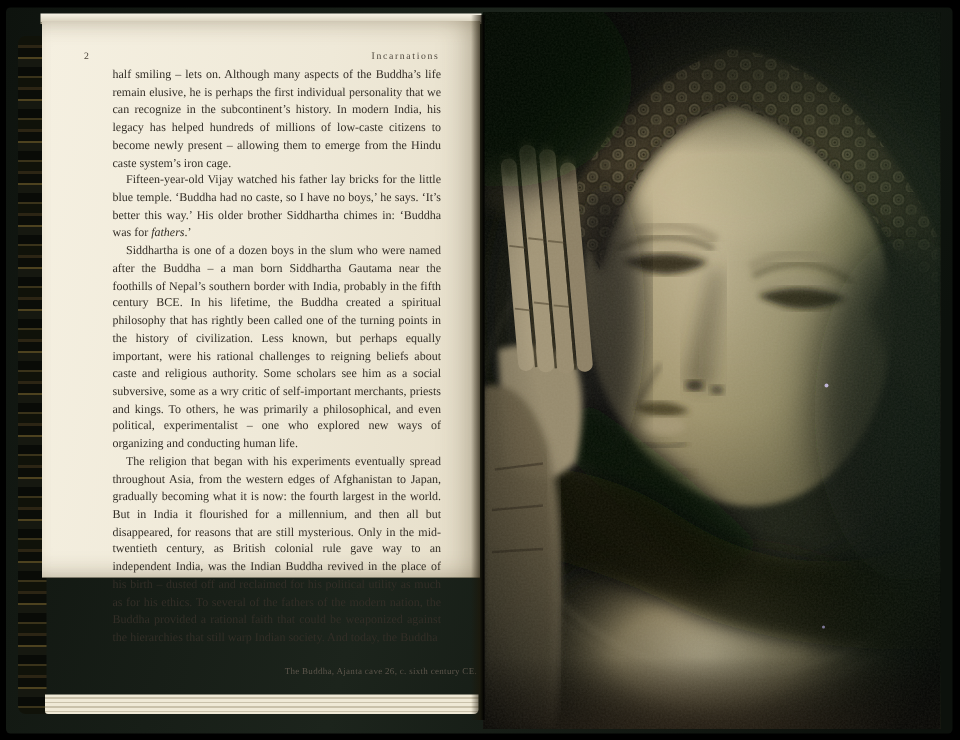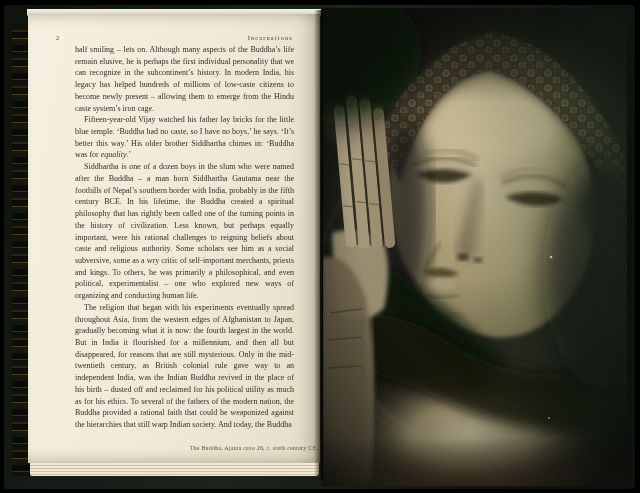--- a/index.html
+++ b/index.html
@@ -7,21 +7,21 @@
   .scene{position:absolute;inset:0;}
   .cover{position:absolute;left:4px;top:5px;width:631px;height:484px;border-radius:3px;
     background:linear-gradient(105deg,#0e130e,#1c241c 45%,#0c110c 90%);
     box-shadow:0 2px 8px rgba(0,0,0,.9);}
   .foreedge{position:absolute;left:12px;top:24px;width:19px;height:452px;border-radius:5px 0 0 5px;
     background:repeating-linear-gradient(to bottom,
       #101209 0 6px,#2c2514 6px 8px,#0b0d08 8px 14px,#4d421f 14px 15.5px,
       #161810 15.5px 21px,#090b07 21px 27px,#3a331a 27px 28px);}
   .page-top-edge{position:absolute;left:27px;top:9px;width:294px;height:6px;
     background:linear-gradient(#f7f3e6,#d6cfba);border-bottom:1px solid #a89f88;}
-  .page-left{position:absolute;left:28px;top:14px;width:292px;height:449px;
+  .page-left{position:absolute;left:28px;top:14px;width:292px;height:371px;
     background:linear-gradient(100deg,#f5f0e1 0%,#efe9d8 55%,#e6dec9 100%);
     box-shadow:inset -16px 0 22px -12px rgba(70,58,32,.5),
                inset 0 10px 14px -10px rgba(125,112,80,.35),
                inset 0 -12px 16px -12px rgba(125,112,80,.4);}
   .page-bottom-edge{position:absolute;left:30px;top:463px;width:289px;height:13px;
     background:repeating-linear-gradient(to bottom,#efe9d6 0 2px,#c9c1aa 2px 3px);
     border-radius:0 0 3px 2px;}
   .folio{position:absolute;left:28px;top:20px;font-size:6.5px;color:#4d463c;}
   .running-header{position:absolute;right:27px;top:20px;font-size:6.5px;letter-spacing:1.1px;color:#4d463c;}
   .textblock{position:absolute;left:47px;top:30px;width:219px;}
@@ -40,21 +40,21 @@
 <div class="scene">
   <div class="cover"></div>
   <div class="foreedge"></div>
   <div class="page-top-edge"></div>
 
   <div class="page-left">
     <span class="folio">2</span>
     <span class="running-header">Incarnations</span>
     <div class="textblock">
       <p>half smiling – lets on. Although many aspects of the Buddha’s life remain elusive, he is perhaps the first individual personality that we can recognize in the subcontinent’s history. In modern India, his legacy has helped hundreds of millions of low-caste citizens to become newly present – allowing them to emerge from the Hindu caste system’s iron cage.</p>
-      <p class="indent"><span>Fifteen-year-old Vijay watched his father lay bricks for the little blue temple. ‘Buddha had no caste, so I have no boys,’ he says. ‘It’s better this way.’ His older brother Siddhartha chimes in: ‘Buddha was for </span><i>equality</i><span>.’</span></p>
+      <p class="indent"><span>Fifteen-year-old Vijay watched his father lay bricks for the little blue temple. ‘Buddha had no caste, so I have no boys,’ he says. ‘It’s better this way.’ His older brother Siddhartha chimes in: ‘Buddha was for </span><i>fathers</i><span>.’</span></p>
       <p class="indent">Siddhartha is one of a dozen boys in the slum who were named after the Buddha – a man born Siddhartha Gautama near the foothills of Nepal’s southern border with India, probably in the fifth century BCE. In his lifetime, the Buddha created a spiritual philosophy that has rightly been called one of the turning points in the history of civilization. Less known, but perhaps equally important, were his rational challenges to reigning beliefs about caste and religious authority. Some scholars see him as a social subversive, some as a wry critic of self-important merchants, priests and kings. To others, he was primarily a philosophical, and even political, experimentalist – one who explored new ways of organizing and conducting human life.</p>
       <p class="indent">The religion that began with his experiments eventually spread throughout Asia, from the western edges of Afghanistan to Japan, gradually becoming what it is now: the fourth largest in the world. But in India it flourished for a millennium, and then all but disappeared, for reasons that are still mysterious. Only in the mid-twentieth century, as British colonial rule gave way to an independent India, was the Indian Buddha revived in the place of his birth – dusted off and reclaimed for his political utility as much as for his ethics. To several of the fathers of the modern nation, the Buddha provided a rational faith that could be weaponized against the hierarchies that still warp Indian society. And today, the Buddha</p>
     </div>
     <span class="caption">The Buddha, Ajanta cave 26, c. sixth century CE.</span>
   </div>
 
   <div class="page-bottom-edge"></div>
 
   <div class="page-right">
     <svg width="305" height="478" viewBox="0 0 305 478" role="img" aria-label="Stone sculpture of the Buddha, head inclined against his hand, Ajanta cave 26">

